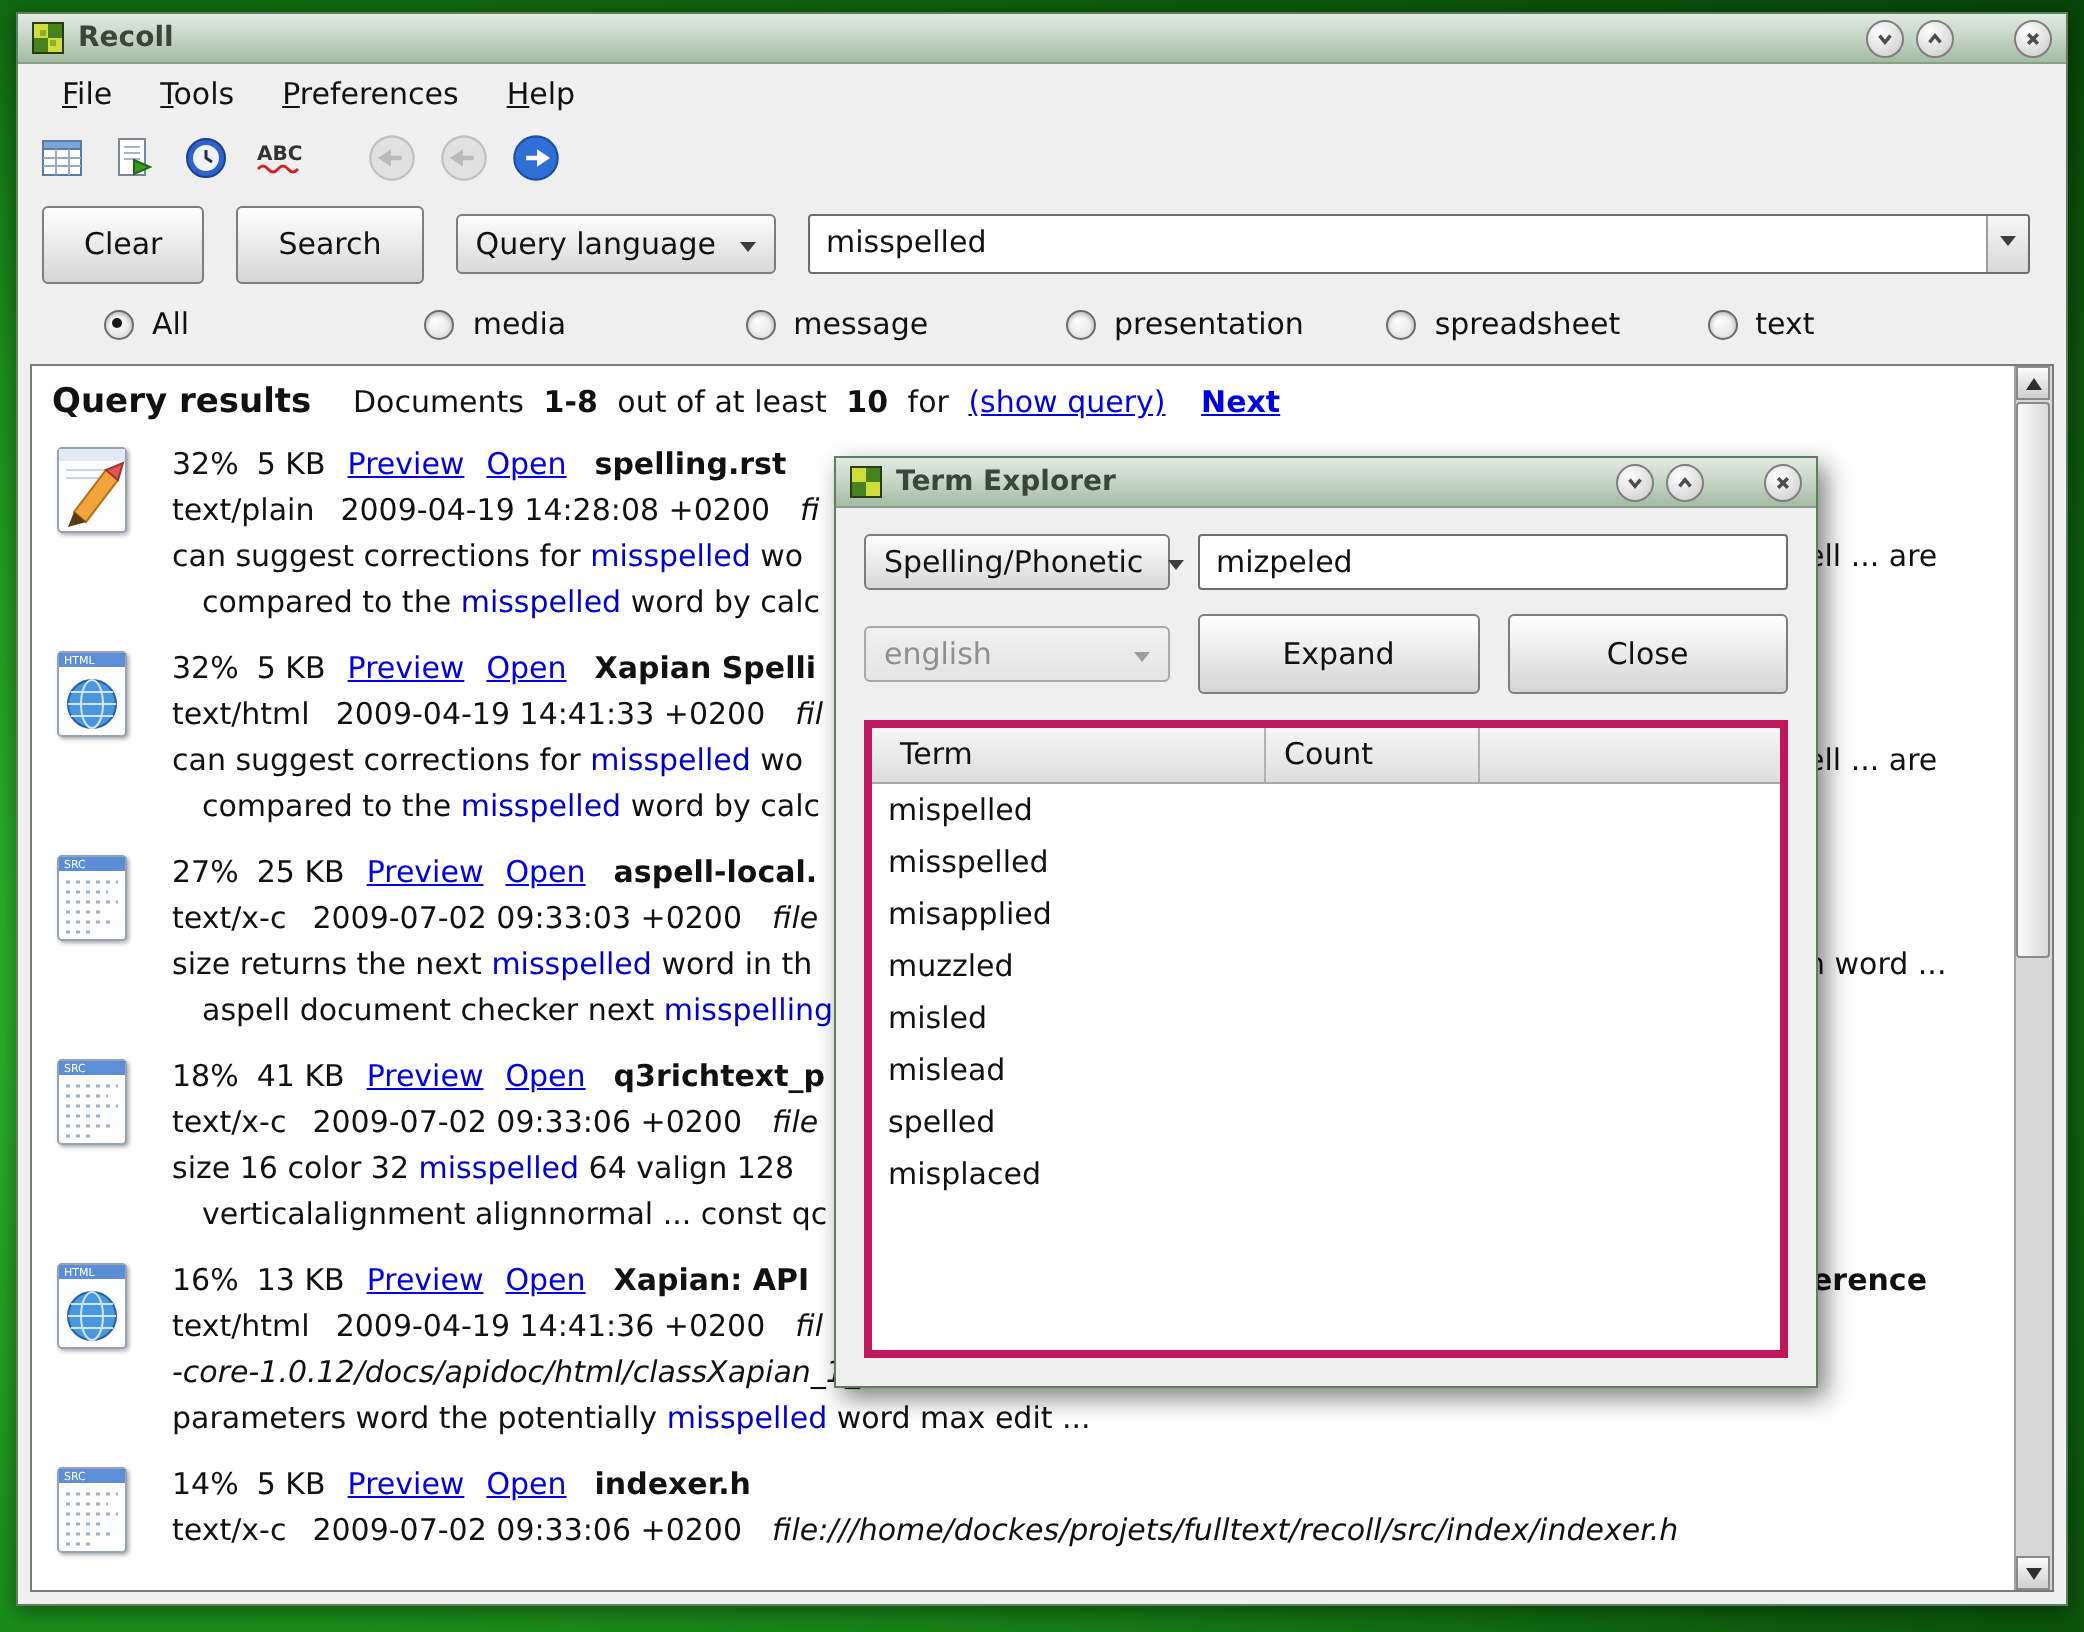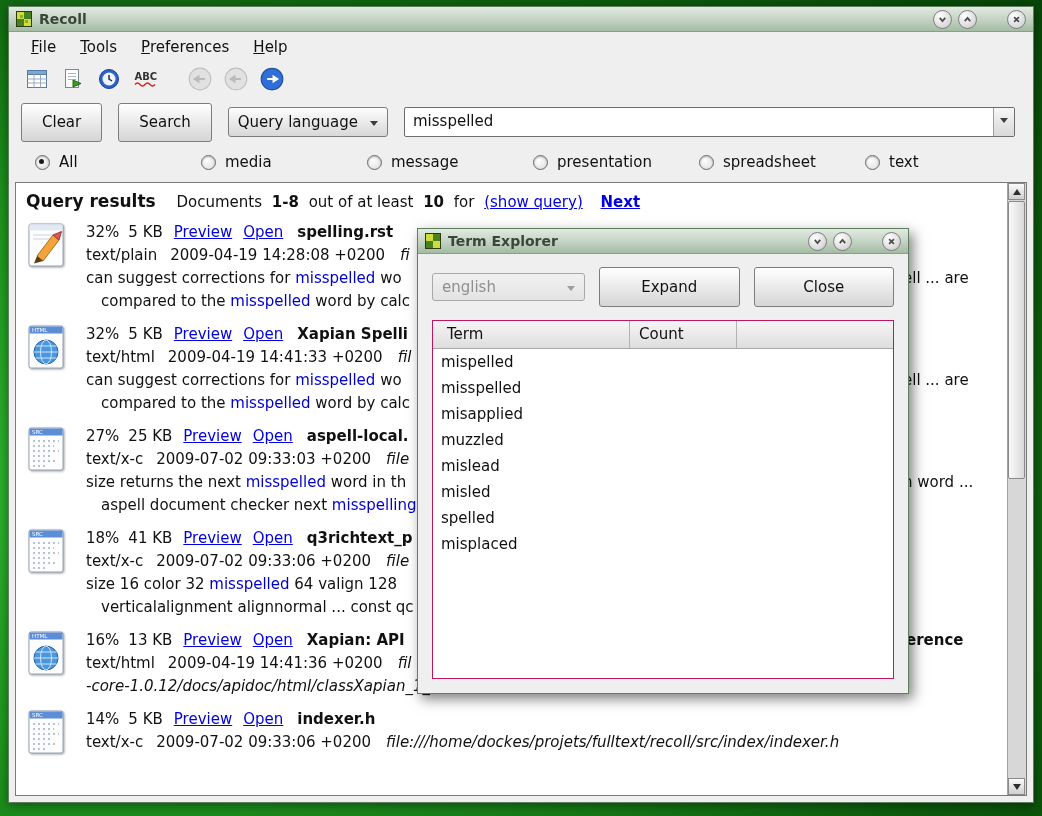--- a/index.html
+++ b/index.html
@@ -22,41 +22,41 @@
   .tbtn.gap{margin-left:24px;}
   .app-icon svg{display:block;}
 
   
   .menubar{height:30px;flex:none;display:flex;align-items:center;padding:0 12px;gap:4px;}
   .menu-item{padding:3px 10px;}
   .menu-item u{text-decoration:underline;}
 
   
   .toolbar{height:38px;flex:none;display:flex;align-items:center;padding:0 10px;gap:6px;}
-  .tool-btn{width:30px;height:30px;display:flex;align-items:center;justify-content:flex-end;border-radius:3px;}
+  .tool-btn{width:30px;height:30px;display:flex;align-items:center;justify-content:flex-start;border-radius:3px;}
   .tool-btn.disabled{opacity:.55;}
   .tool-gap{width:14px;}
 
   
   .searchrow{height:44px;flex:none;display:flex;align-items:center;gap:16px;padding:0 18px 0 12px;}
   .btn{height:39px;padding:0 20px;background:linear-gradient(#ffffff,#d5d5d5);border:1px solid #7d7d7d;
     border-radius:3px;font:inherit;color:#111;}
   .combo{display:inline-flex;align-items:center;justify-content:space-between;height:28px;padding:0 9px;gap:12px;
     background:linear-gradient(#fdfdfd,#d8d8d8);border:1px solid #7d7d7d;border-radius:3px;white-space:nowrap;}
   .carr{width:0;height:0;border:4px solid transparent;border-top:5px solid #3d3d3d;transform:translateY(3px);}
   .combo.disabled{color:#8f8f8f;background:linear-gradient(#f1f1f1,#e3e3e3);border-color:#a8a8a8;}
   .combo.disabled .carr{border-top-color:#9d9d9d;}
   .qcombo{flex:1;display:flex;height:28px;border:1px solid #6d6d6d;background:#fff;border-radius:2px;overflow:hidden;}
   .qtext{flex:1;padding:0 8px;line-height:26px;}
   .qarr{width:20px;background:linear-gradient(#f7f7f7,#d8d8d8);border-left:1px solid #9d9d9d;
     display:flex;align-items:center;justify-content:center;}
   .qarr .carr{transform:none;}
 
   
-  .filterrow{height:36px;flex:none;display:flex;align-items:center;padding:0 26px;gap:24px;}
+  .filterrow{height:36px;flex:none;display:flex;align-items:center;padding:0 43px;gap:24px;}
   .filter{flex:1;display:flex;align-items:center;gap:9px;}
   .radio{width:13px;height:13px;border-radius:50%;border:1px solid #6a6a6a;flex:none;
     background:radial-gradient(circle at 35% 30%, #ffffff, #dcdcdc);box-shadow:inset 0 1px 2px rgba(0,0,0,.25);}
   .radio.sel::after{content:"";display:block;width:5px;height:5px;margin:3px;border-radius:50%;background:#1a1a1a;}
 
   
   .results{flex:1;margin:2px 6px 6px 6px;background:#fff;border:1px solid #7a7a7a;position:relative;overflow:hidden;}
   .res-header{padding:8px 13px 4px 10px;white-space:nowrap;}
   .res-title{font-weight:bold;font-size:17px;margin-right:16px;}
   .hs{margin-right:5px;}
@@ -93,21 +93,21 @@
 
   
   .dialog{left:417px;top:228px;width:490px;height:464px;z-index:10;box-shadow:4px 5px 12px rgba(0,0,0,.5);
     display:flex;flex-direction:column;}
   .dlg-body{flex:1;padding:13px 14px 14px 14px;display:flex;flex-direction:column;}
   .dlg-row{display:flex;gap:14px;margin-bottom:12px;align-items:center;}
   .dlg-row .combo{width:153px;box-sizing:border-box;flex:none;}
   .dlg-input{flex:1;height:28px;box-sizing:border-box;background:#fff;border:1px solid #6d6d6d;border-radius:2px;
     padding:0 8px;line-height:26px;}
   .dlg-btn{flex:1;height:40px;box-sizing:border-box;}
-  .term-table{flex:1;margin-top:1px;border:1px solid #be185d;background:#fff;display:flex;flex-direction:column;overflow:hidden;}
+  .term-table{flex:1;margin-top:1px;border:4px solid #be185d;background:#fff;display:flex;flex-direction:column;overflow:hidden;}
   .tt-header{height:27px;flex:none;background:linear-gradient(#f5f5f5,#dedede);border-bottom:1px solid #a8a8a8;
     display:flex;align-items:stretch;}
   .tt-h1{width:197px;box-sizing:border-box;padding-left:14px;line-height:26px;border-right:1px solid #b2b2b2;}
   .tt-h2{width:107px;box-sizing:border-box;padding-left:9px;line-height:26px;border-right:1px solid #b2b2b2;}
   .tt-fill{flex:1;}
   .tt-body{flex:1;overflow:hidden;}
   .term-row{height:26px;line-height:26px;padding-left:8px;}
 </style>
 </head>
 <body>
@@ -345,20 +345,21 @@
               <circle cx="22" cy="27" r="12" fill="#4a97dd" stroke="#2660a8"></circle>
               <ellipse cx="22" cy="27" rx="5.5" ry="12" fill="none" stroke="#cfe6ff"></ellipse>
               <line x1="10" y1="27" x2="34" y2="27" stroke="#cfe6ff"></line>
               <line x1="11.5" y1="21" x2="32.5" y2="21" stroke="#cfe6ff"></line>
               <line x1="11.5" y1="33" x2="32.5" y2="33" stroke="#cfe6ff"></line>
             </svg></div>
           <div class="res-lines">
             <div class="res-line"><span class="pct">16%</span><span class="size">13 KB</span><a class="lnk">Preview</a><a class="lnk">Open</a><span class="doc-title">Xapian: API</span><span class="doc-title frag">erence</span></div>
             <div class="res-line"><span class="mime">text/html</span><span class="date">2009-04-19 14:41:36 +0200</span><span class="url">fil</span></div>
             <div class="res-line"><span class="iturl">-core-1.0.12/docs/apidoc/html/classXapian_1_1Database.html</span></div>
+            <div class="res-line"><span>parameters word the potentially </span><span class="hl">misspelled</span><span> word max edit ...</span></div>
           </div>
         </div>
         <div class="res-item">
           <div class="icon-col"><svg width="46" height="46" viewBox="0 0 46 46">
               <rect x="5" y="1" width="34" height="42" rx="2" fill="#fdfdfd" stroke="#95a3b5"></rect>
               <rect x="5.5" y="1.5" width="33" height="7" fill="#5b8ed6"></rect>
               <text x="8" y="7.2" font-size="5.5" fill="#fff" font-family="DejaVu Sans, sans-serif">SRC</text>
               <g stroke="#9fb0c8" stroke-width="1.6" stroke-dasharray="2 3">
                 <line x1="9" y1="14" x2="35" y2="14"></line>
                 <line x1="9" y1="19" x2="30" y2="19"></line>
@@ -406,38 +407,45 @@
         </svg>
       </span>
     <span class="tbtn gap">
         <svg width="11" height="11" viewBox="0 0 10 10">
           <path d="M2.8 2.8 L7.2 7.2 M7.2 2.8 L2.8 7.2" fill="none" stroke="#4d4d4d" stroke-width="1.6"></path>
         </svg>
       </span>
   </div>
   <div class="dlg-body">
     <div class="dlg-row">
+      <div class="combo">
+        <span>Spelling/Phonetic</span>
+        <span class="carr"></span>
+      </div>
+      <div class="dlg-input">mizpeled</div>
+    </div>
+    <div class="dlg-row">
       <div class="combo disabled">
         <span>english</span>
         <span class="carr"></span>
       </div>
       <button class="btn dlg-btn">Expand</button>
       <button class="btn dlg-btn">Close</button>
     </div>
     <div class="term-table">
       <div class="tt-header">
         <div class="tt-h1">Term</div>
         <div class="tt-h2">Count</div>
         <div class="tt-fill"></div>
       </div>
       <div class="tt-body">
           <div class="term-row">mispelled</div>
           <div class="term-row">misspelled</div>
           <div class="term-row">misapplied</div>
           <div class="term-row">muzzled</div>
+          <div class="term-row">misled</div>
           <div class="term-row">mislead</div>
-          <div class="term-row">misled</div>
           <div class="term-row">spelled</div>
           <div class="term-row">misplaced</div>
         </div>
     </div>
   </div>
 </div>
 
 </body></html>

